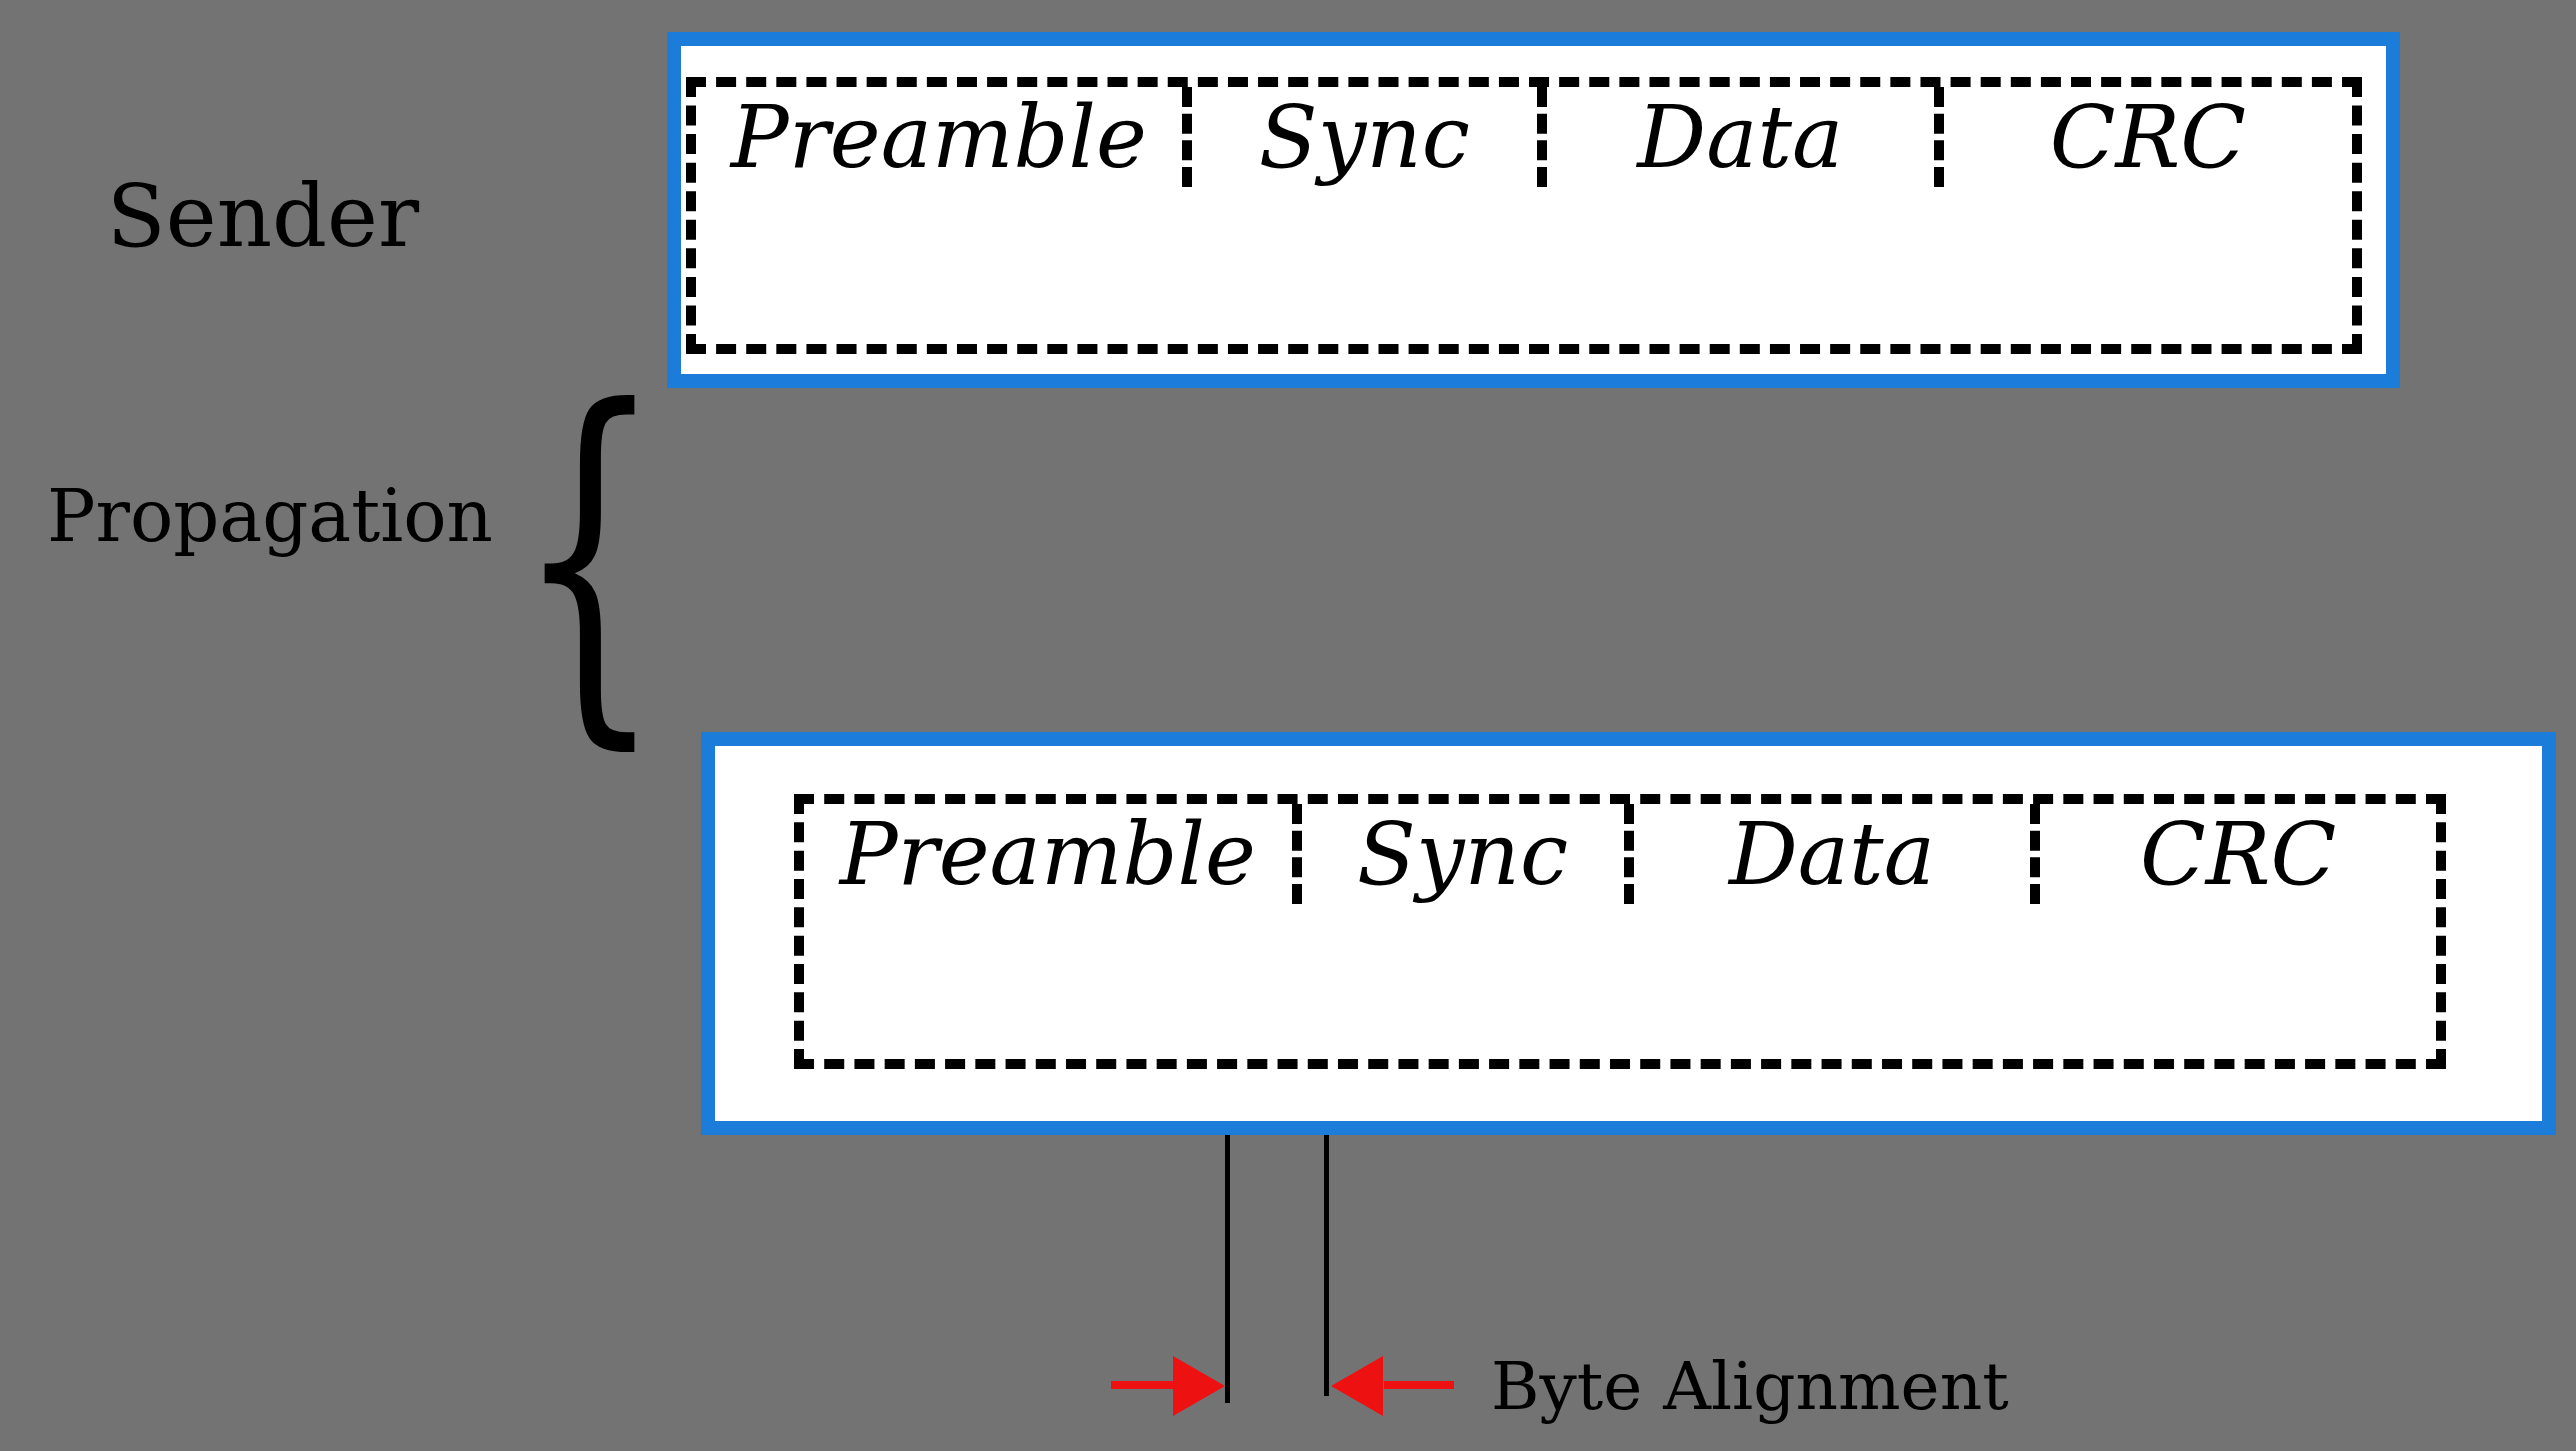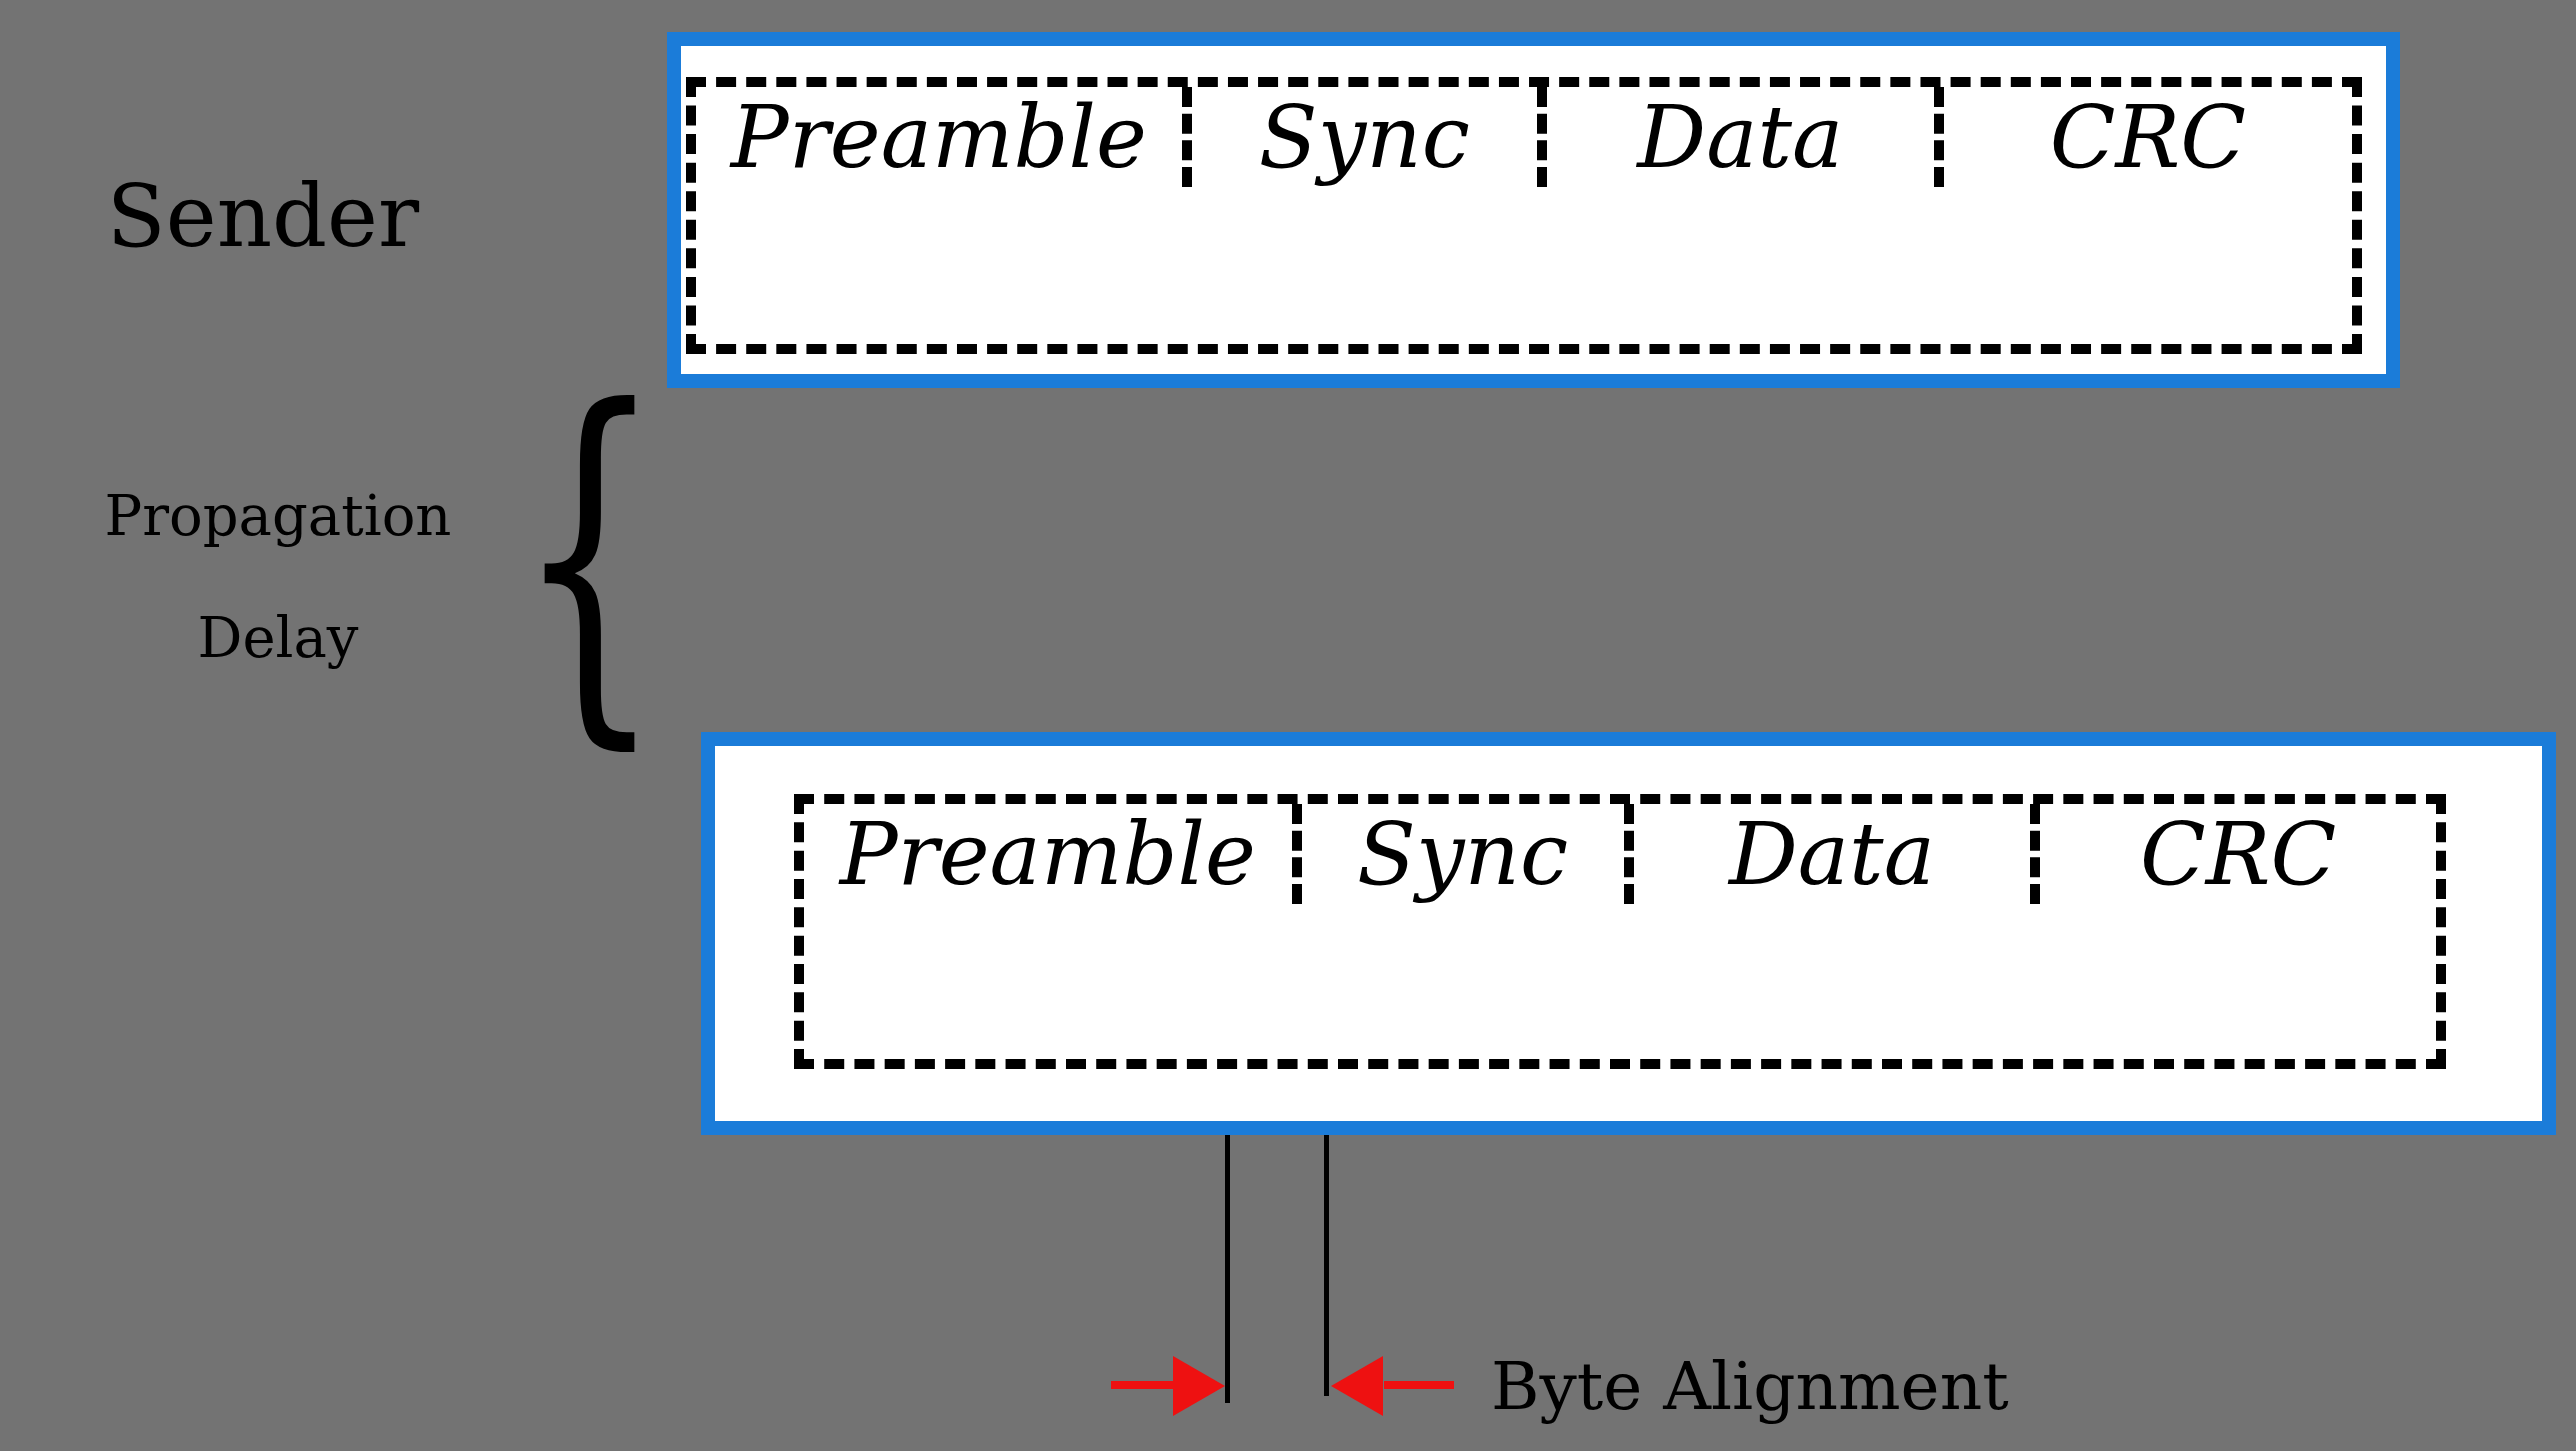--- a/index.html
+++ b/index.html
@@ -53,23 +53,22 @@
   #sender-packet .c2{width:23.97%;}
   #sender-packet .c3{width:25.25%;}
   
   #receiver-packet .c0{width:29.88%;}
   #receiver-packet .c1{width:20.34%;}
   #receiver-packet .c2{width:24.92%;}
   #receiver-packet .c3{width:24.86%;}
   
   #propagation-label{
     left:0px;top:455px;width:540px;
-    font-size:56px;line-height:122px;
+    font-size:72px;line-height:122px;
     text-align:center;
-    padding-left:8px;
   }
   #left-brace{
     left:522px;top:404px;width:135px;height:302px;
     font-size:387px;
     line-height:302px;
     display:flex;align-items:center;justify-content:center;
     transform:scaleX(0.6);
     transform-origin:center;
   }
   
@@ -124,21 +123,20 @@
 
   <div class="packet-box" id="sender-packet">
     <div class="cell c0">Preamble</div>
     <div class="cell c1 divided">Sync</div>
     <div class="cell c2 divided">Data</div>
     <div class="cell c3 divided">CRC</div>
   </div>
 
   <div class="abs" id="propagation-label">
     <div>Propagation</div>
-    <div>Delay</div>
   </div>
 
   <div class="abs" id="left-brace">{</div>
 
 
   <div class="blue-frame" id="receiver-frame"></div>
 
   <div class="packet-box" id="receiver-packet">
     <div class="cell c0">Preamble</div>
     <div class="cell c1 divided">Sync</div>

